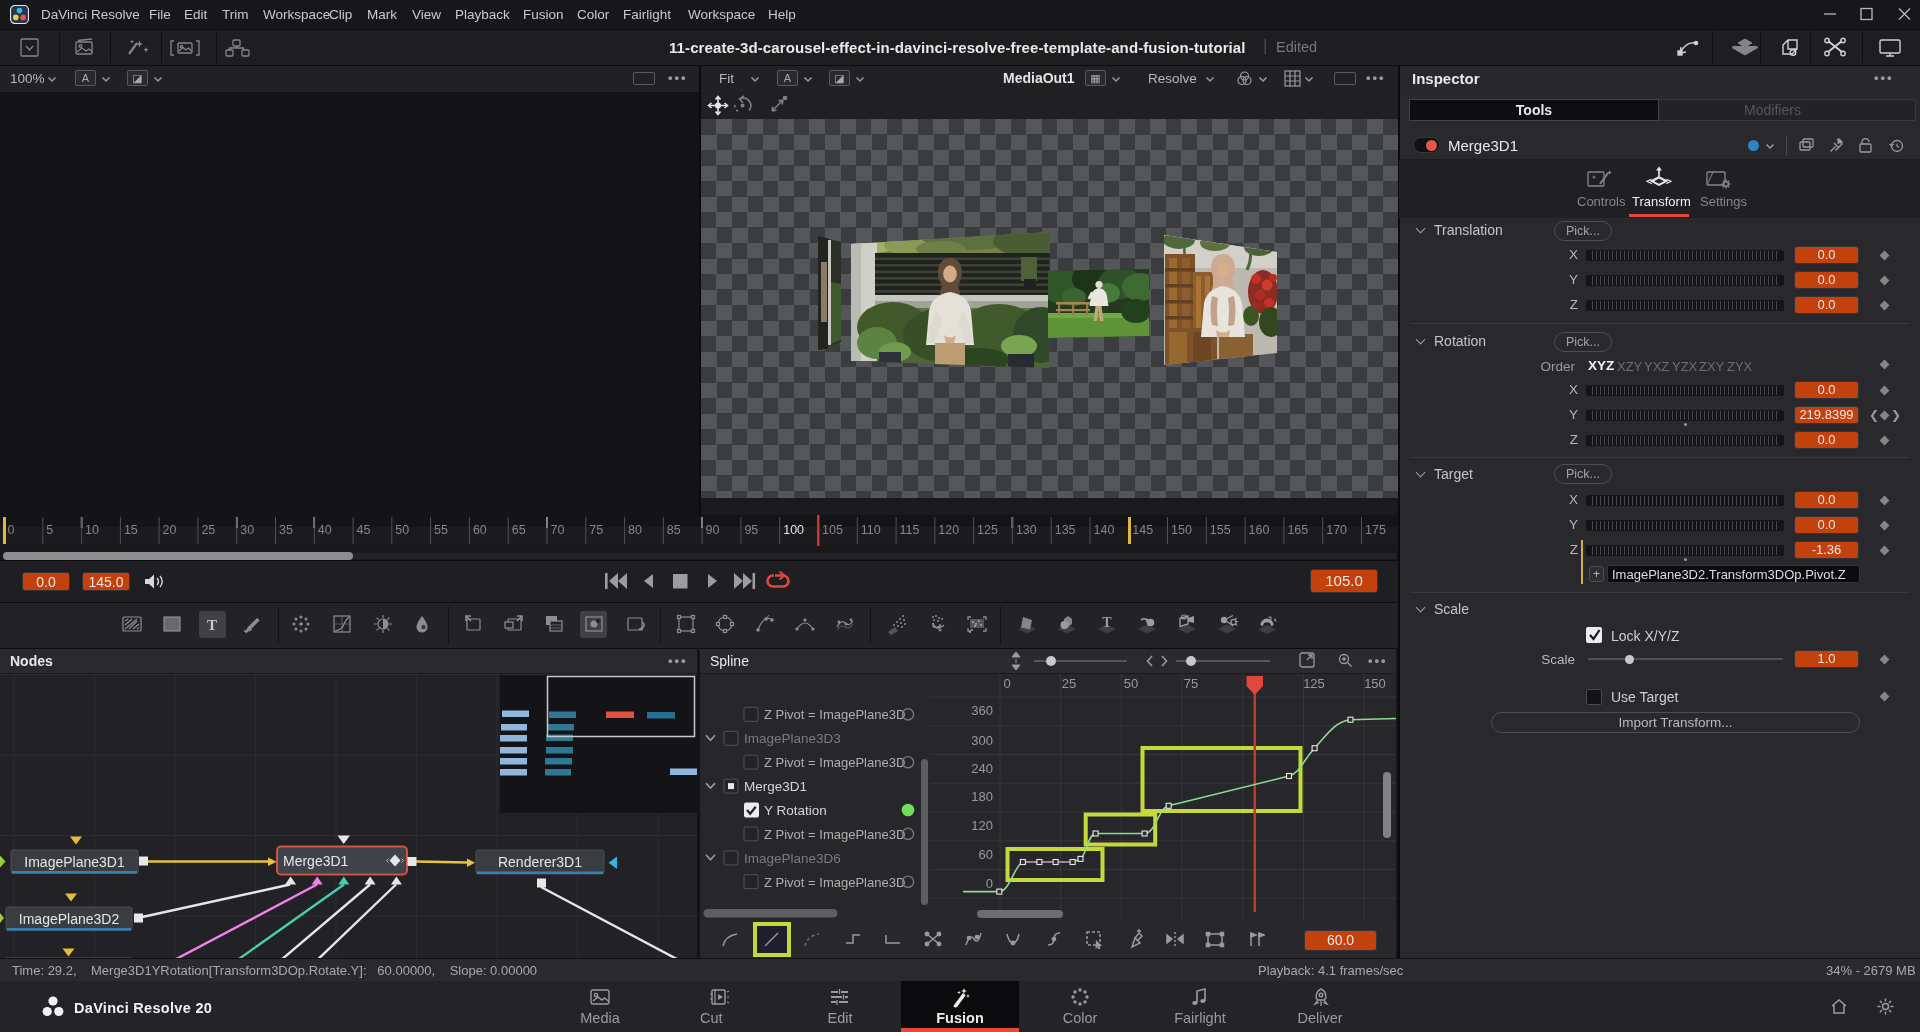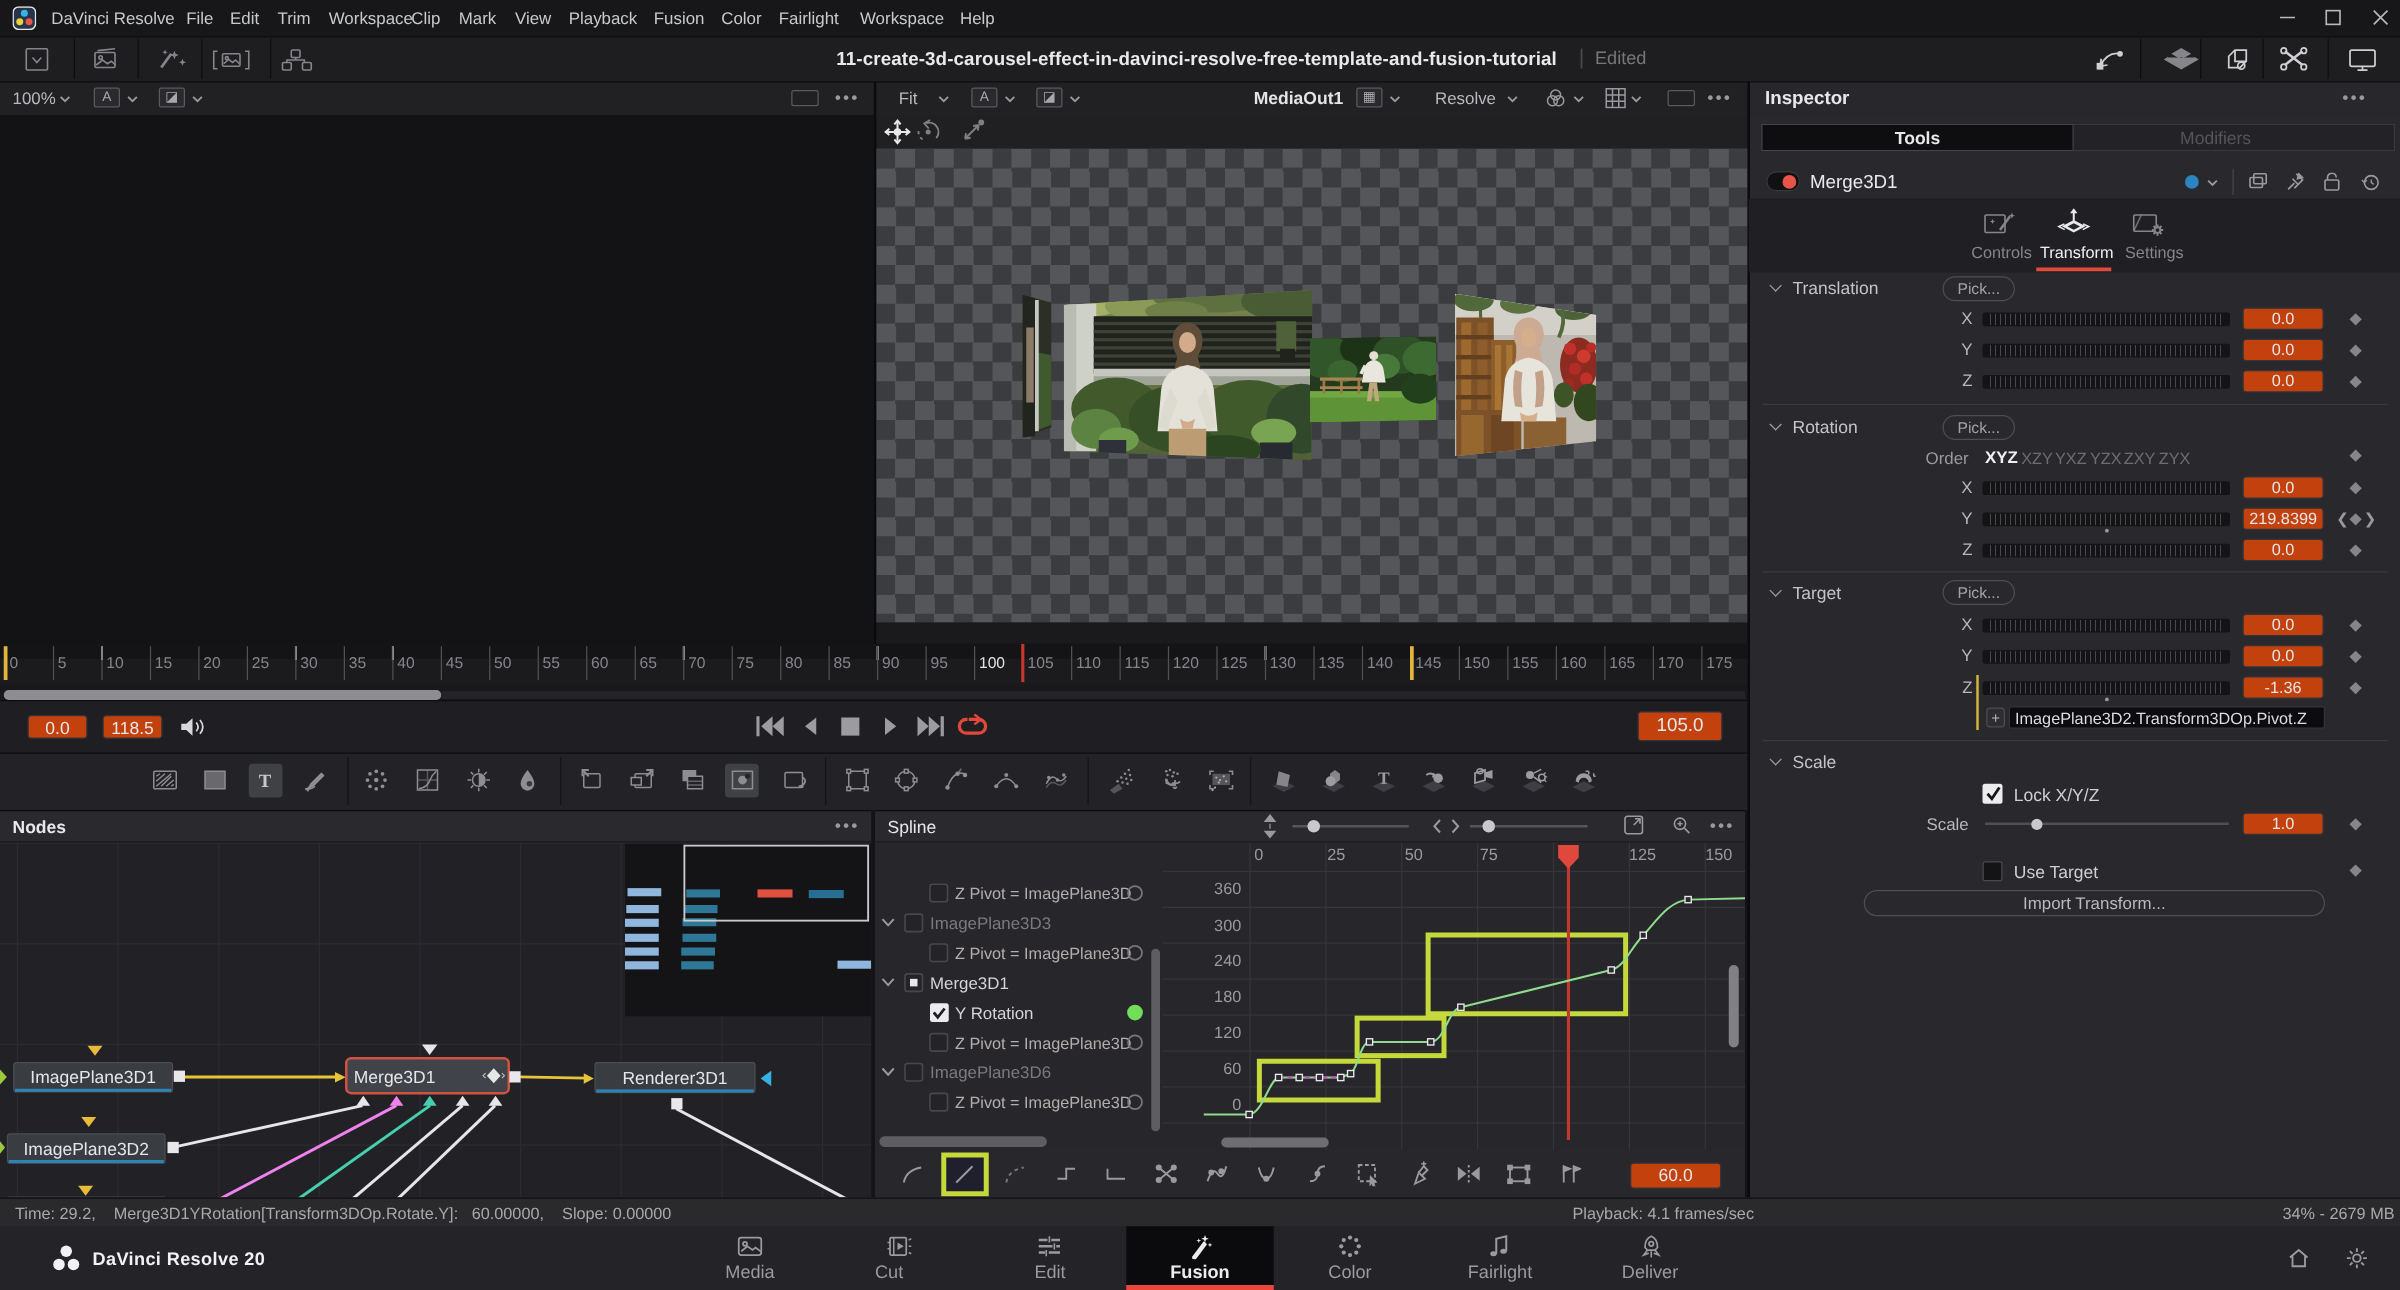--- a/index.html
+++ b/index.html
@@ -393,21 +393,21 @@
     <text x="1365.0" y="19" fill="#85858a" font-size="12.5" font-family="Liberation Sans">175</text>
     <rect x="3" y="2" width="3" height="27" fill="#e0b73c"></rect>
     <rect x="1128" y="2" width="3" height="27" fill="#e0b73c"></rect>
     <rect x="817" y="0" width="2.5" height="31" fill="#c8372c"></rect>
   </svg>
 <div class="abs" style="left:0;top:546px;width:1398px;height:14px;background:#19191c"></div>
 <div class="abs" style="left:3px;top:552px;width:350px;height:8px;border-radius:4px;background:#8e8e92"></div>
 <div class="abs" style="left:353px;top:553px;width:1043px;height:6px;background:#242428"></div>
 <div class="abs" style="left:0;top:560px;width:1398px;height:42px;background:#1f1f23;border-top:1px solid #0d0d0f"></div>
 <div class="vbox" style="left:22px;top:572px;width:48px;height:19px;font-size:14px;line-height:18px">0.0</div>
-<div class="vbox" style="left:82px;top:572px;width:48px;height:19px;font-size:14px;line-height:18px">118.5</div>
+<div class="vbox" style="left:82px;top:572px;width:48px;height:19px;font-size:14px;line-height:18px">145.0</div>
 <svg class="abs" style="left:144px;top:573px" width="20" height="17" viewBox="0 0 20 17" fill="#d8d8da">
     <path d="M1 6 h4 l5-4.5 v14 L5 11 H1z"></path>
     <path d="M13 5 q3 3.5 0 7 M16 3 q4.5 5.5 0 11" stroke="#d8d8da" stroke-width="1.4" fill="none"></path>
   </svg>
 <svg class="abs" style="left:605px;top:571px" width="190" height="20" viewBox="0 0 190 20" fill="#9c9c9f">
 <rect x="0" y="2" width="2.6" height="16"></rect>
     <polygon points="13,2 13,18 4,10"></polygon>
     <polygon points="22,2 22,18 13,10"></polygon>
 <polygon points="48,3 48,17 39,10"></polygon>
 <rect x="68" y="3" width="14.5" height="14.5"></rect>

